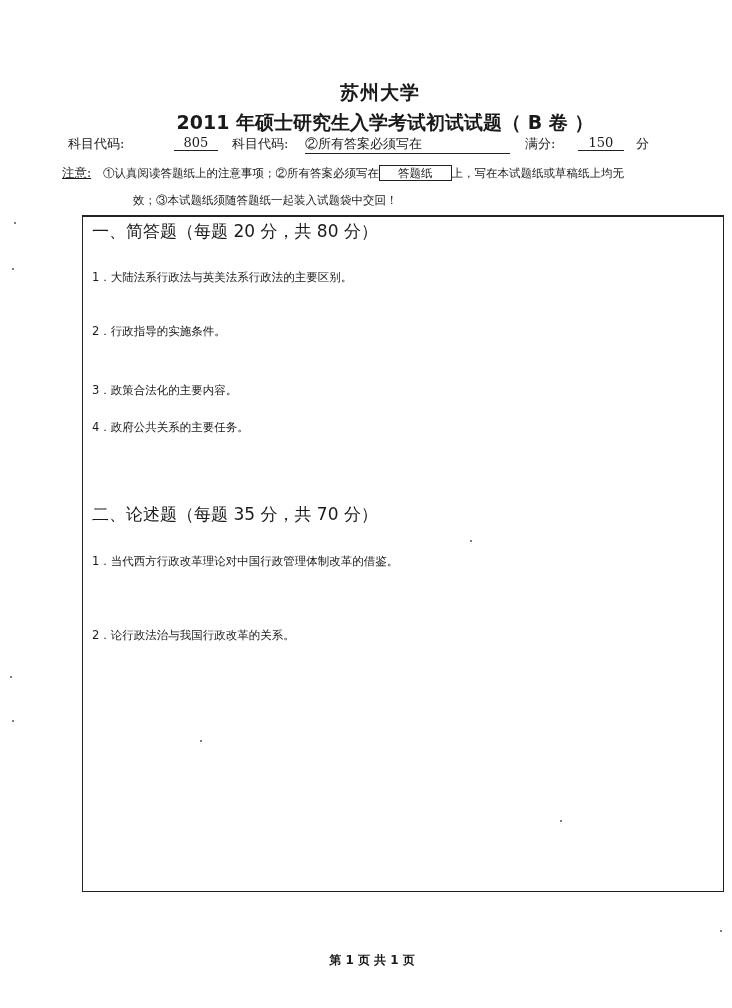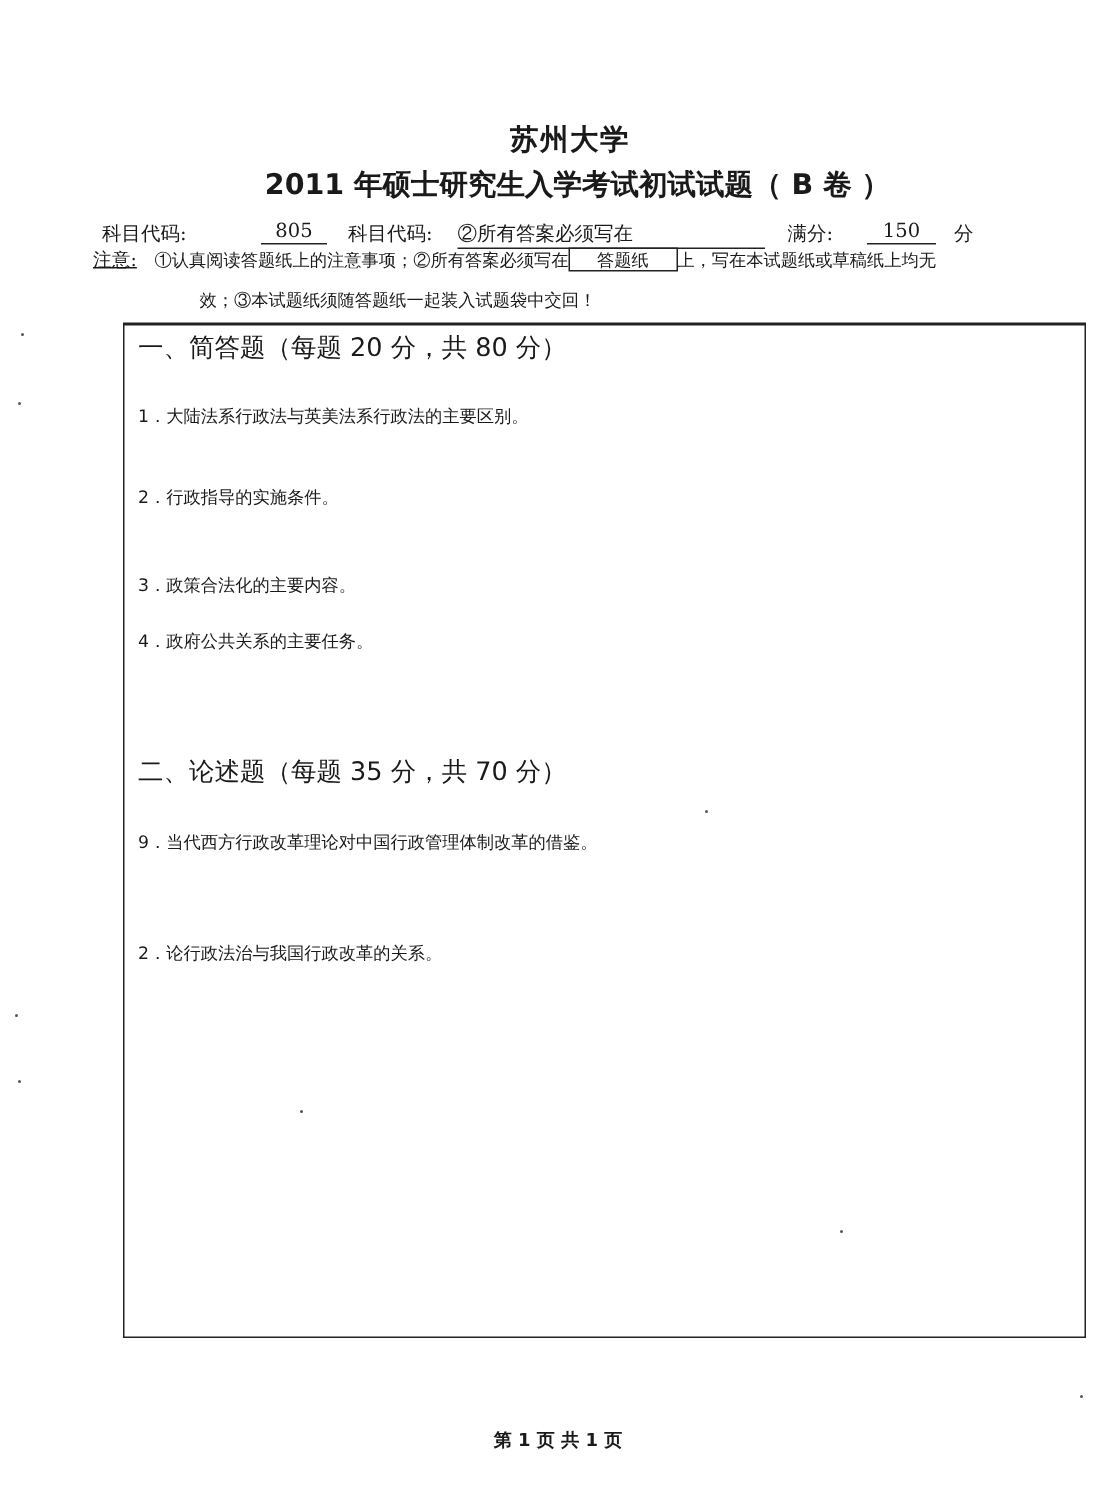--- a/index.html
+++ b/index.html
@@ -3,21 +3,21 @@
   <meta charset="utf-8">
   <style>
     html, body { margin: 0; padding: 0; }
     body {
       width: 732px; height: 1008px; background: #ffffff; position: relative; overflow: hidden;
       font-family: "DejaVu Sans", "Liberation Sans", sans-serif; color: #1a1a1a;
     }
     .abs { position: absolute; white-space: nowrap; }
     .uni-title { left: 0; width: 760px; top: 80px; text-align: center; font-size: 19px; font-weight: bold; letter-spacing: 1px; }
     .exam-title { left: 0; width: 770px; top: 110px; text-align: center; font-size: 19px; font-weight: bold; }
-    .meta { top: 135px; font-family: "DejaVu Serif", "Liberation Serif", serif; font-size: 13px; margin-top: 12px; }
+    .meta { top: 135px; font-family: "DejaVu Serif", "Liberation Serif", serif; font-size: 13px; }
     .ul { border-bottom: 1px solid #222; display: inline-block; text-align: center; }
     .note { font-family: "DejaVu Serif", "Liberation Serif", serif; font-size: 11.5px; }
     .boxed { border: 1px solid #222; padding: 0 18px; }
     .frame {
       position: absolute; left: 82px; top: 215px; width: 642px; height: 677px;
       border: 1.5px solid #222; border-top-width: 2px; box-sizing: border-box;
     }
     .section-title { font-size: 17px; font-weight: normal; }
     .q { font-size: 11.5px; }
     .footer { left: 0; width: 744px; top: 952px; text-align: center; font-size: 12px; font-weight: bold; }
@@ -51,21 +51,21 @@
 
 <div class="frame"></div>
 
 <div class="abs section-title" style="left:92px; top:220px;">一、简答题（每题 20 分，共 80 分）</div>
 <div class="abs q" style="left:92px; top:270px;">1．大陆法系行政法与英美法系行政法的主要区别。</div>
 <div class="abs q" style="left:92px; top:324px;">2．行政指导的实施条件。</div>
 <div class="abs q" style="left:92px; top:383px;">3．政策合法化的主要内容。</div>
 <div class="abs q" style="left:92px; top:420px;">4．政府公共关系的主要任务。</div>
 
 <div class="abs section-title" style="left:92px; top:503px;">二、论述题（每题 35 分，共 70 分）</div>
-<div class="abs q" style="left:92px; top:554px;">9．当代西方行政改革理论对中国行政管理体制改革的借鉴。</div>
+<div class="abs q" style="left:92px; top:554px;">1．当代西方行政改革理论对中国行政管理体制改革的借鉴。</div>
 <div class="abs q" style="left:92px; top:628px;">2．论行政法治与我国行政改革的关系。</div>
 
 <div class="abs footer">第 1 页 共 1 页</div>
 
 <div class="speck" style="left:14px; top:222px;"></div>
 <div class="speck" style="left:12px; top:268px;"></div>
 <div class="speck" style="left:10px; top:676px;"></div>
 <div class="speck" style="left:12px; top:720px;"></div>
 <div class="speck" style="left:720px; top:930px;"></div>
 <div class="speck" style="left:470px; top:540px;"></div>

